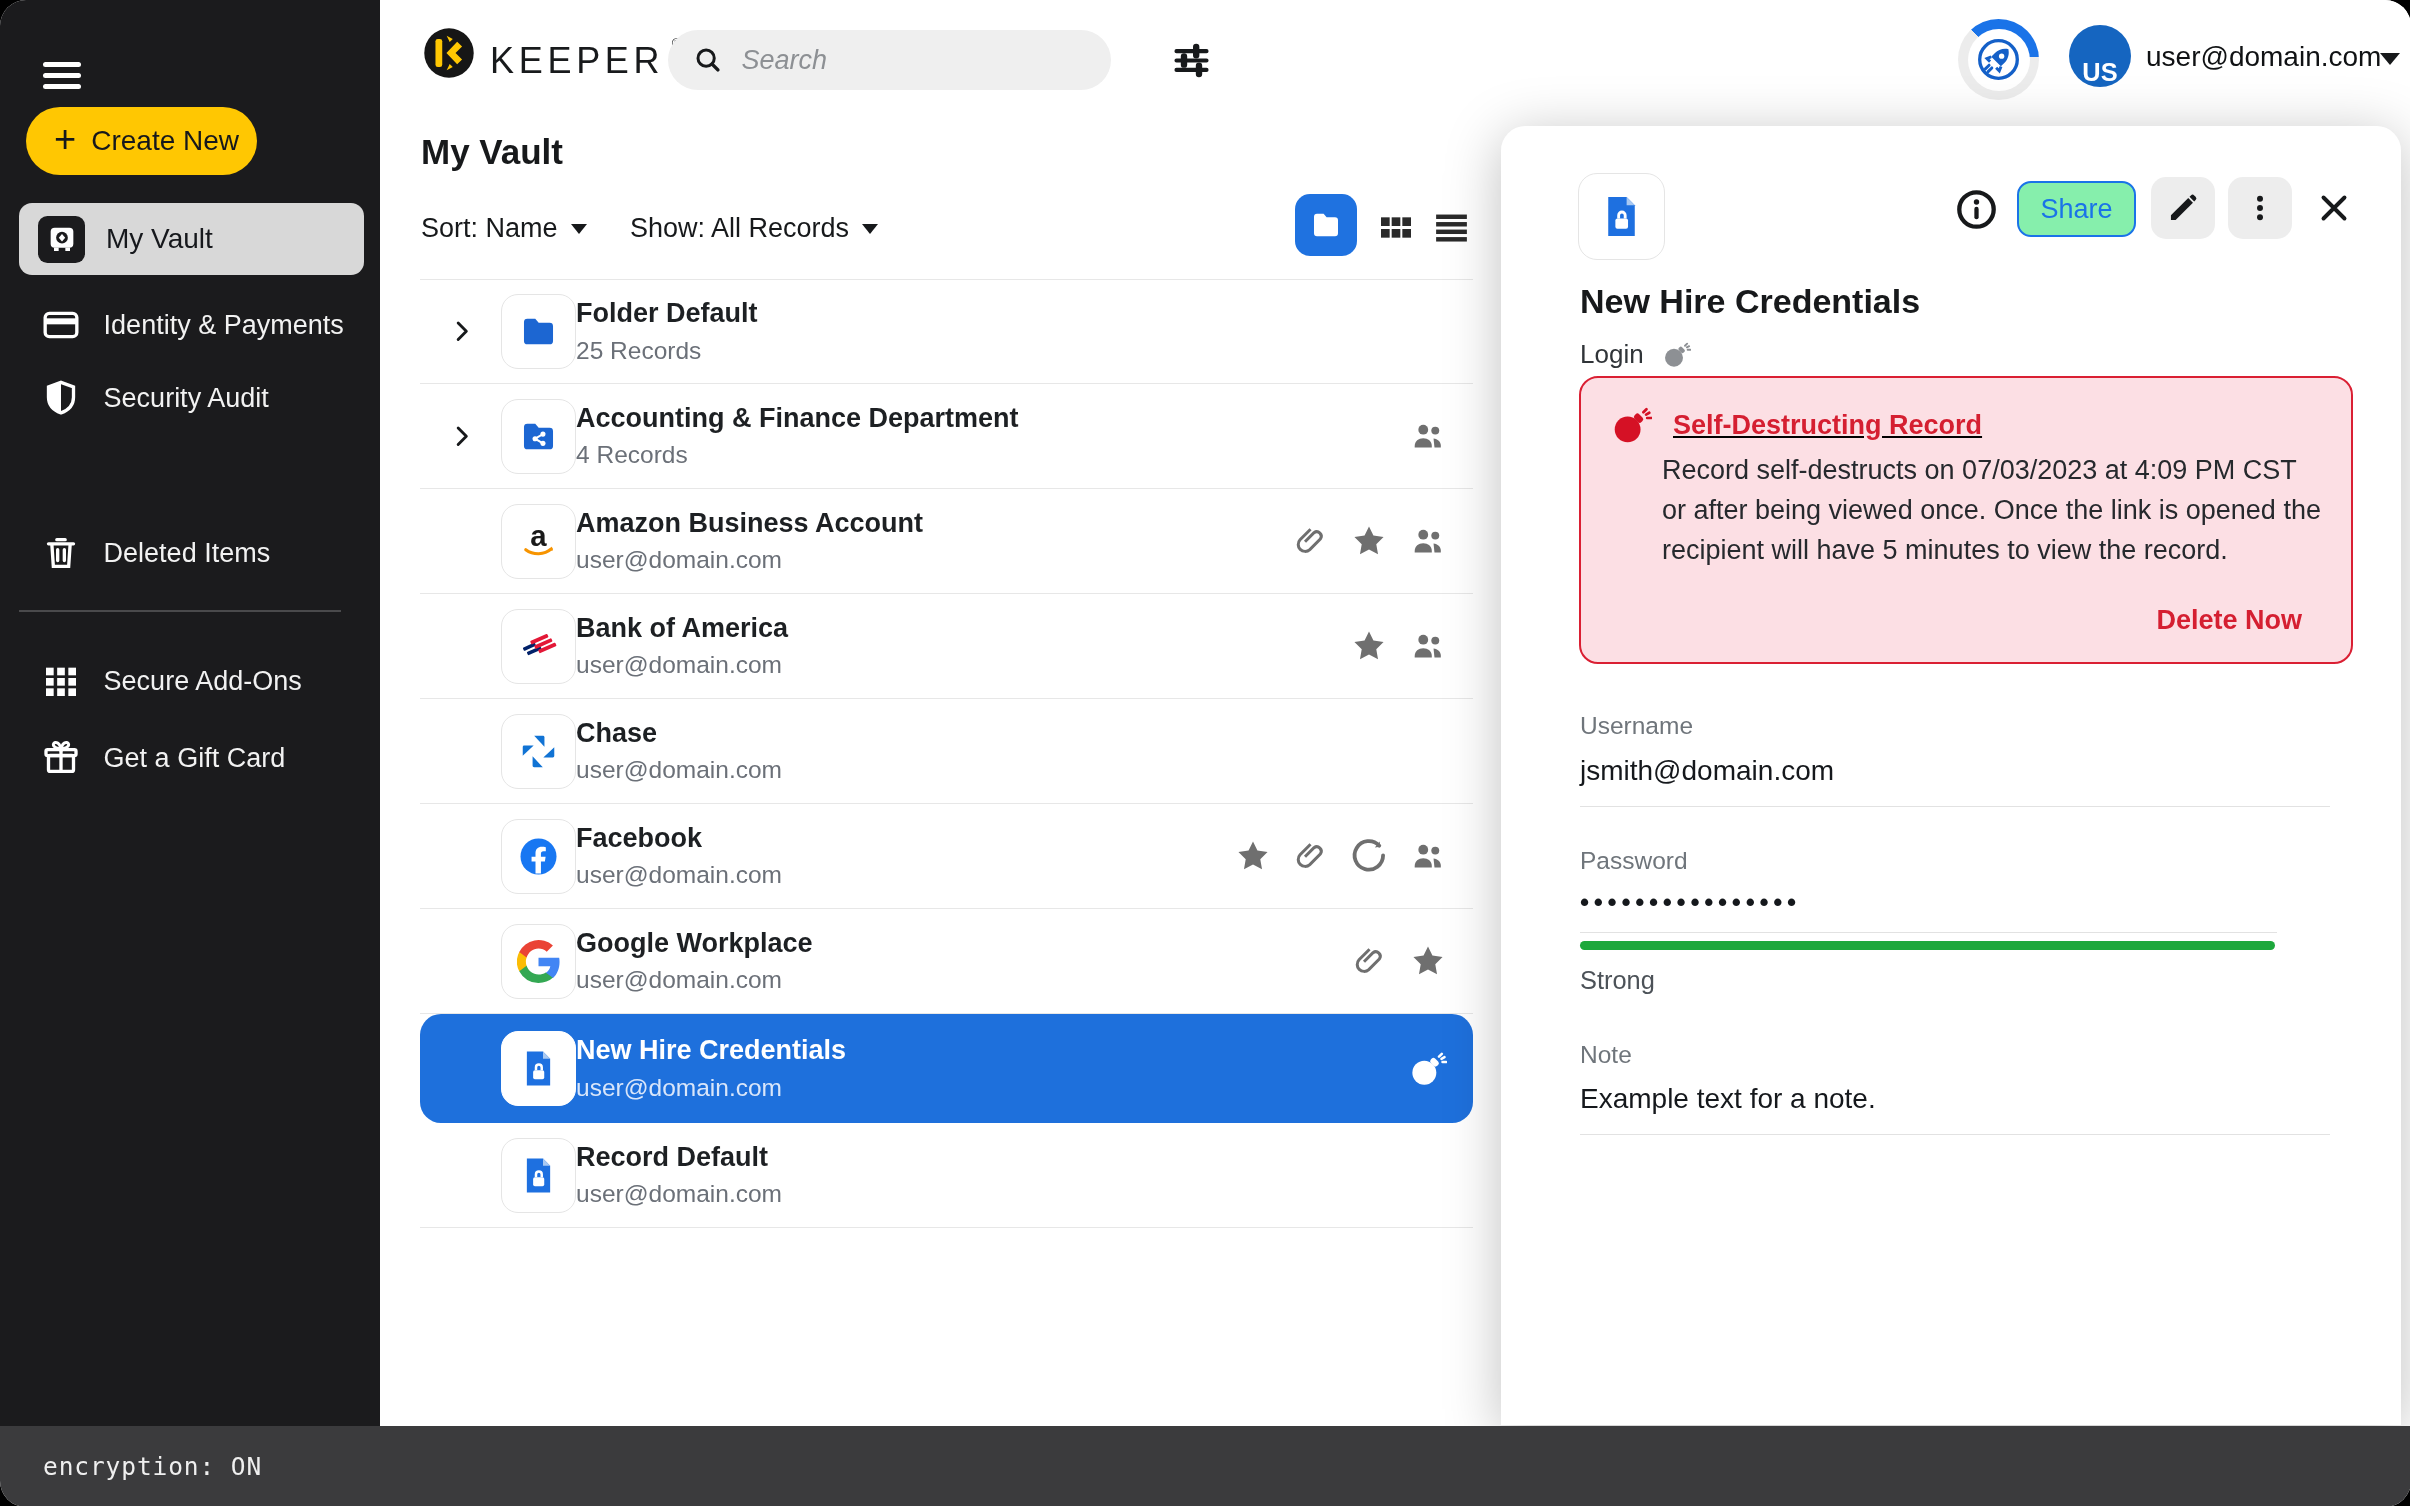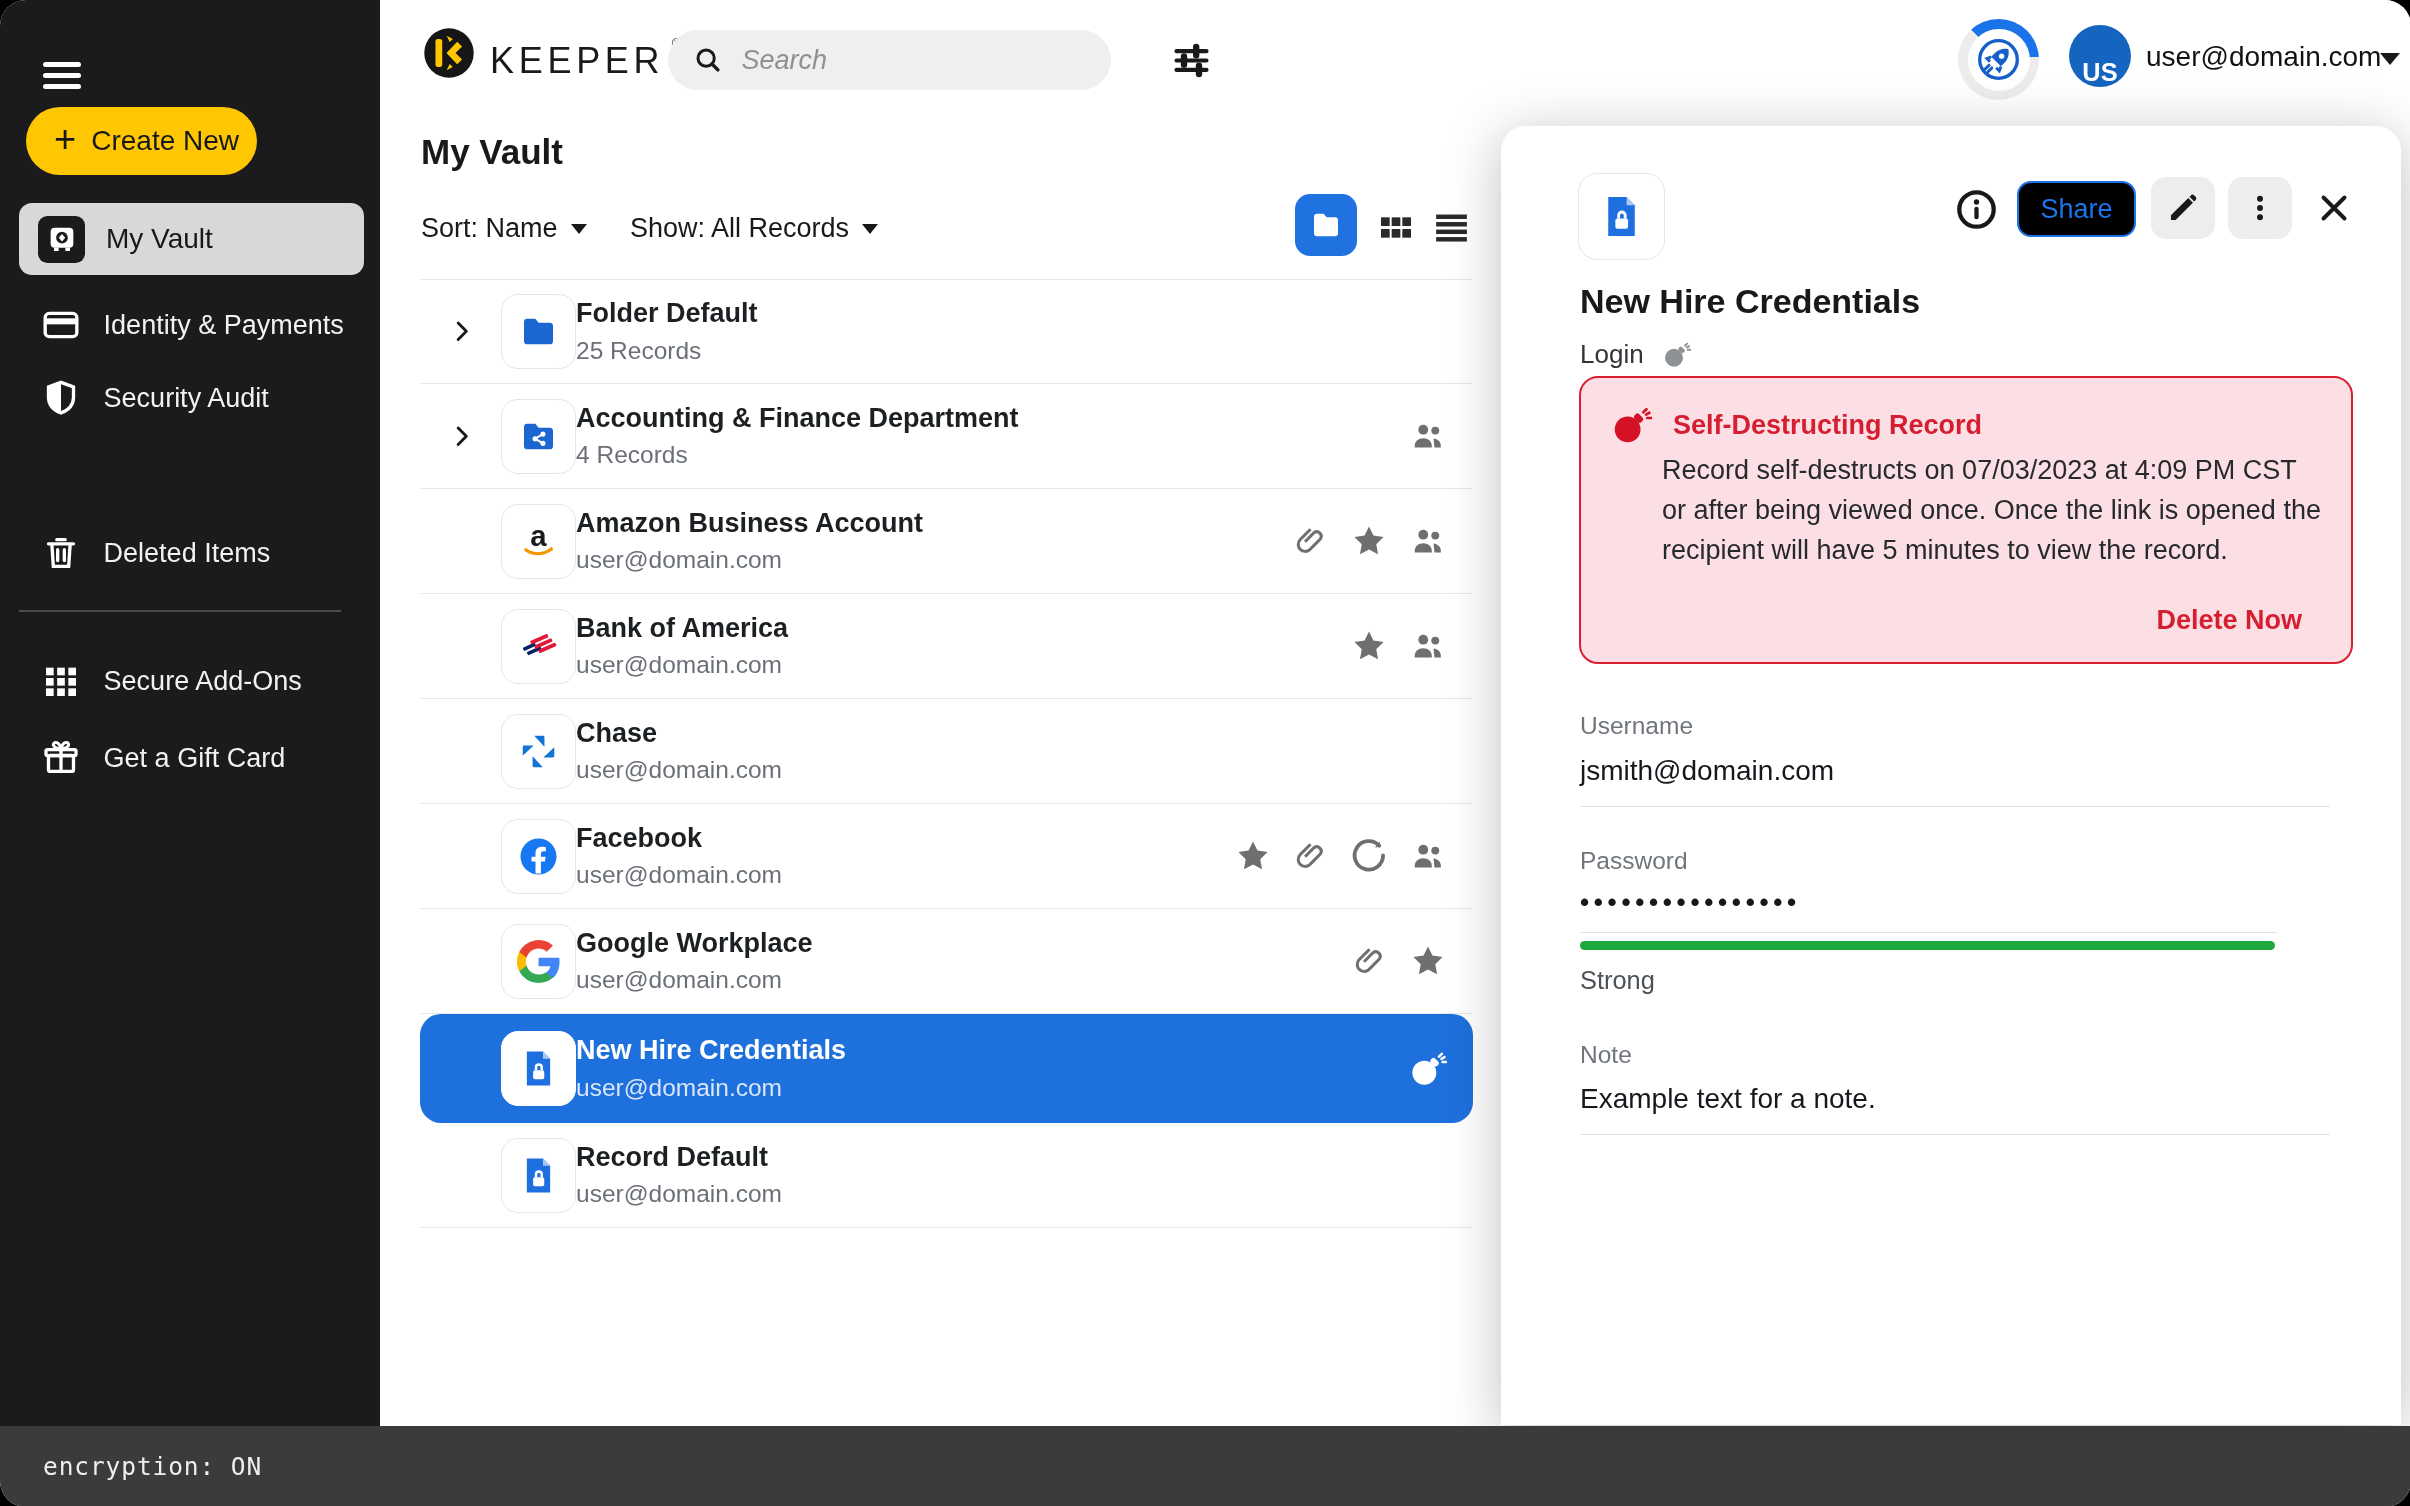--- a/index.html
+++ b/index.html
@@ -67,31 +67,31 @@
   .row.selected .rowtitle{color:#fff;}
   .row.selected .rowsub{color:#d9e6fa;}
   .row.selected .tile{border-color:#fff;}
 
   
   .panel{position:absolute;left:1121px;top:126px;width:900px;height:1299px;background:#fff;border-radius:24.5px 24.5px 0 0;
     box-shadow:0 9.4px 56px rgba(0,0,0,.25);}
   .panel-tile{position:absolute;left:77px;top:47px;width:87px;height:87px;border:1.9px solid #e5e5e5;border-radius:19px;
     display:flex;align-items:center;justify-content:center;}
   .info-btn{position:absolute;left:454px;top:62px;cursor:pointer;}
-  .share-btn{position:absolute;left:516px;top:55px;width:119px;height:56px;border:2.4px solid #1a73e8;border-radius:14px;background:#000000;
+  .share-btn{position:absolute;left:516px;top:55px;width:119px;height:56px;border:2.4px solid #1a73e8;border-radius:14px;background:#86efac;
     color:#1a73e8;font-size:27px;display:flex;align-items:center;justify-content:center;cursor:pointer;}
   .sq-btn{position:absolute;top:51px;width:64px;height:62px;border-radius:15px;background:#ededed;display:flex;align-items:center;justify-content:center;cursor:pointer;}
   .edit-btn{left:650px;}
   .kebab-btn{left:727px;}
   .close-btn{position:absolute;left:815px;top:64px;cursor:pointer;}
   .panel-title{position:absolute;left:79px;top:156px;font-size:34px;font-weight:700;color:#17191b;}
   .panel-type{position:absolute;left:79px;top:213px;display:flex;align-items:center;gap:17px;font-size:26px;color:#303438;}
 
   .alert{position:absolute;left:78px;top:250px;width:774px;height:288px;background:#fcdfe4;border:2.4px solid #da1f33;border-radius:19px;}
-  .alert-head{position:absolute;left:28px;top:26px;display:flex;align-items:center;gap:21px;}
+  .alert-head{position:absolute;left:28px;top:26px;display:flex;align-items:center;gap:21px;text-decoration:underline;}
   .alert-title{font-size:27px;font-weight:600;color:#d51f31;}
   .alert-body{position:absolute;left:81px;top:72px;width:659px;font-size:27px;line-height:40px;color:#26292d;}
   .alert-action{position:absolute;right:49px;bottom:26px;font-size:27px;font-weight:600;color:#d51f31;cursor:pointer;}
 
   .f-label{position:absolute;left:79px;font-size:24.5px;color:#6f757b;}
   .f-value{position:absolute;left:79px;font-size:28px;color:#15181c;}
   .hr{position:absolute;left:79px;height:1.4px;background:#e2e2e2;}
   .pwd-dots{letter-spacing:4.7px;font-size:26px;font-weight:700;}
   .strength-bar{position:absolute;left:79px;top:815px;width:695px;height:8.5px;border-radius:4.7px;background:#1da83c;}
   .strength-label{position:absolute;left:79px;top:840px;font-size:25.4px;color:#4c5258;}

